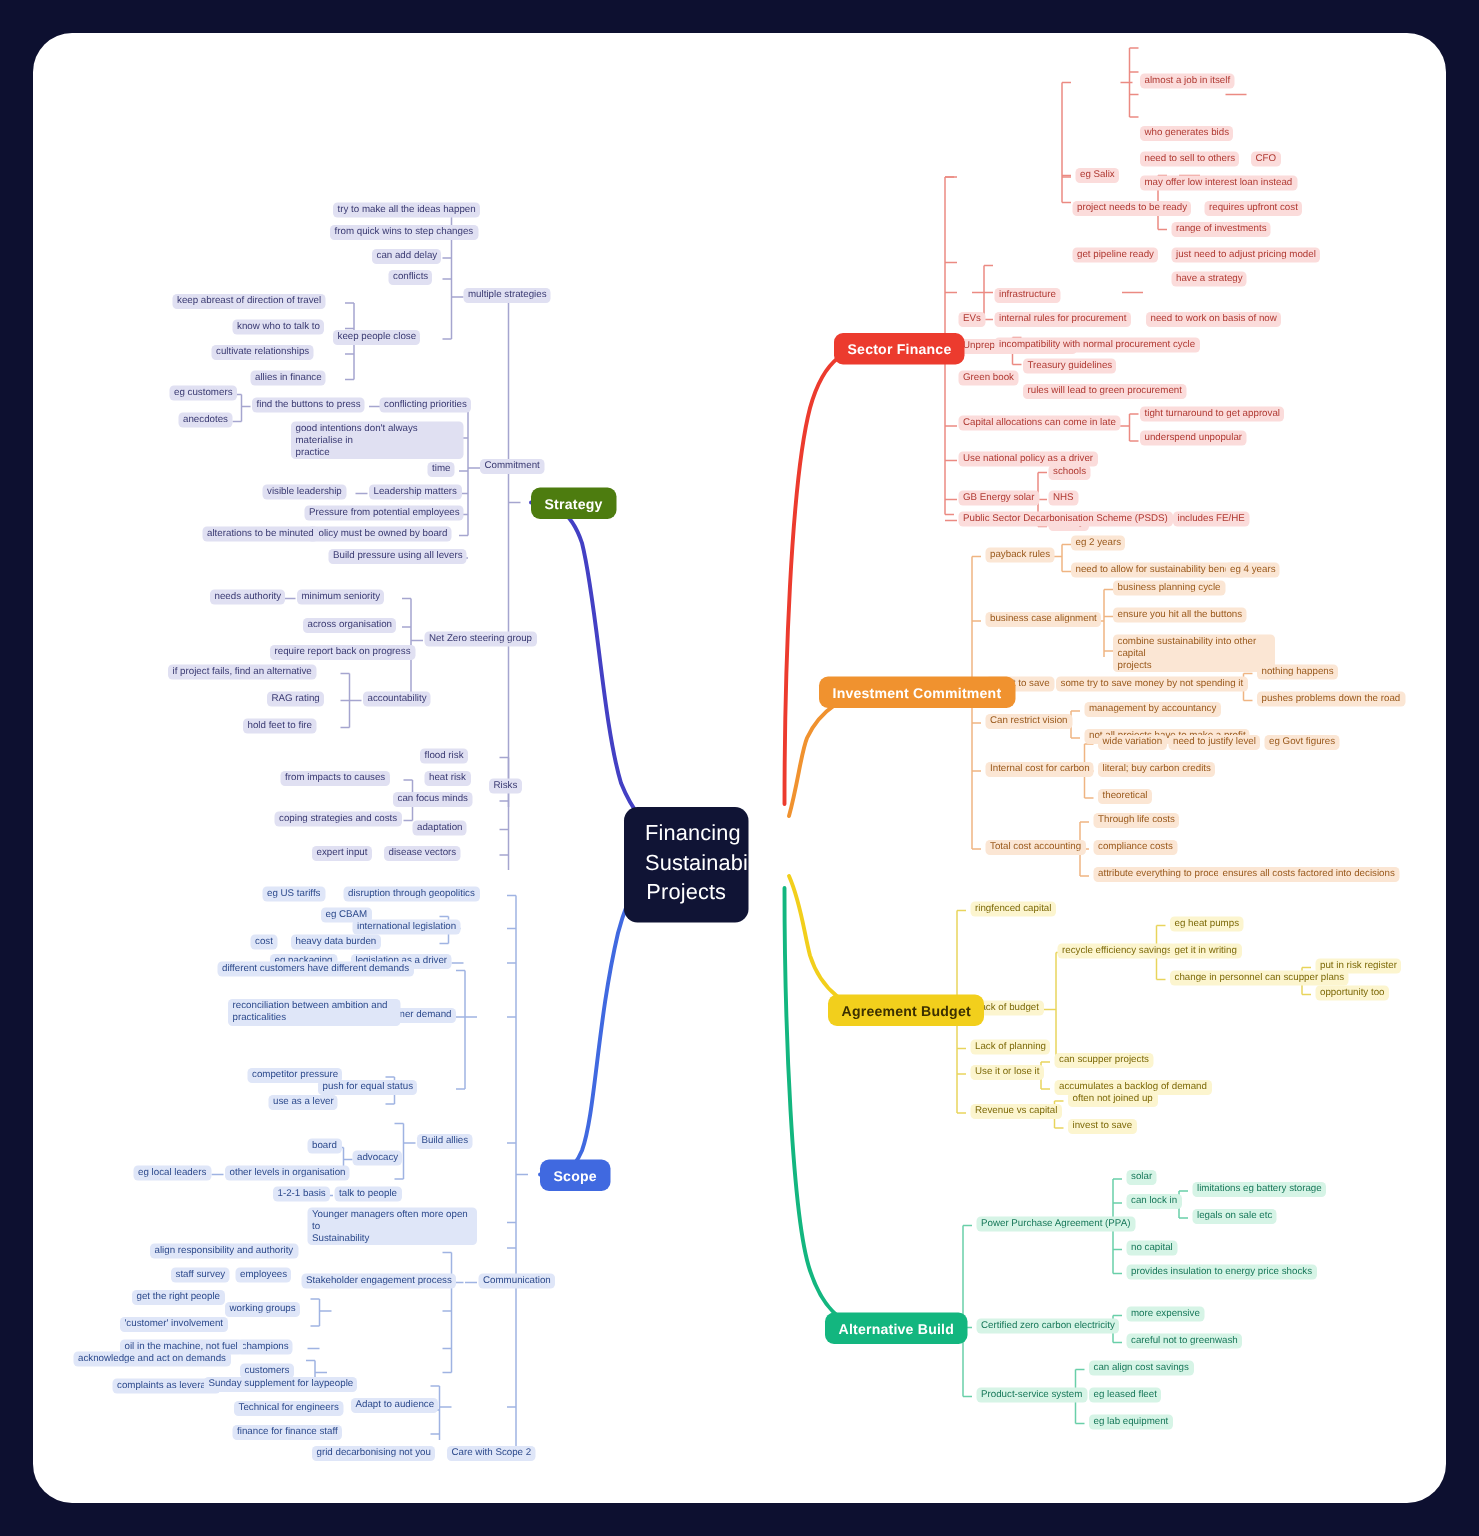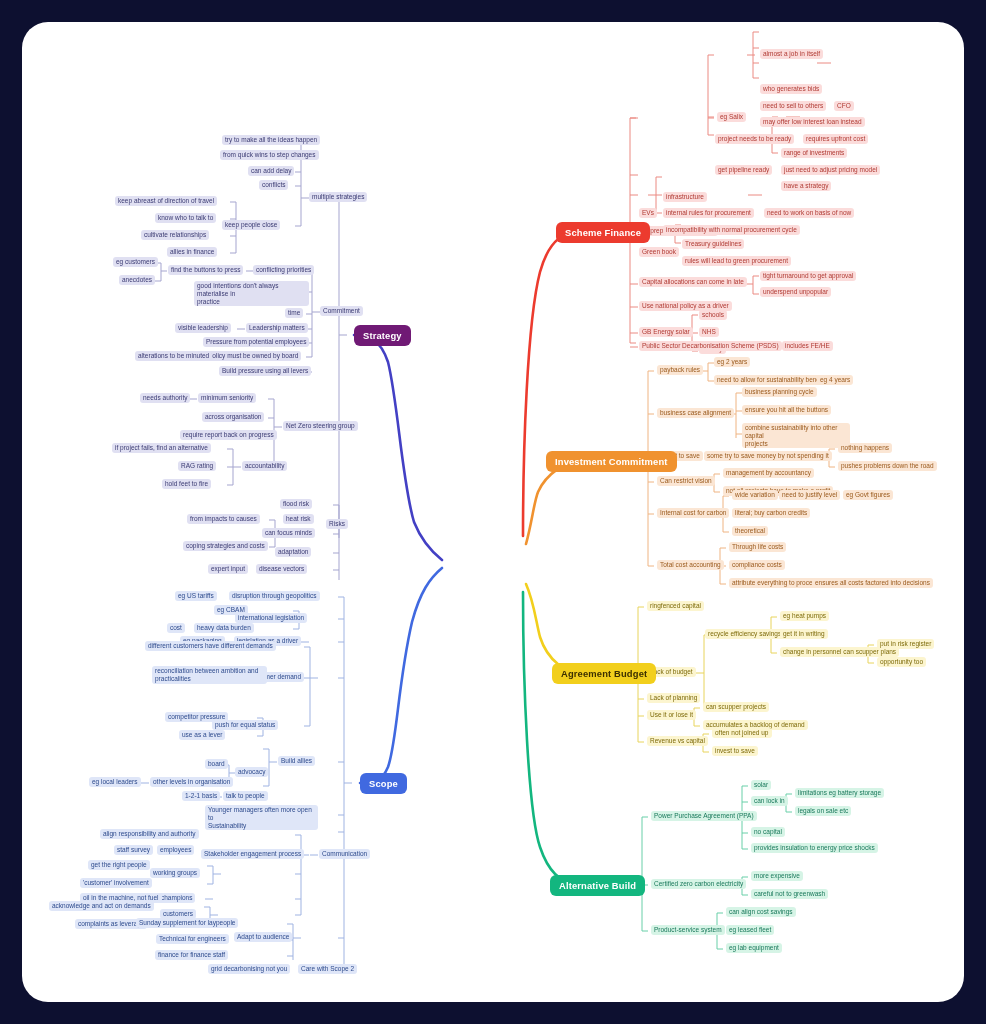--- a/index.html
+++ b/index.html
@@ -49,21 +49,21 @@
     font-weight: bold;
     padding: 5px 9px;
     text-align:center;
     z-index: 8;
     letter-spacing:.15px;
   }
   .m-pf  { background:#ec3b2e; }
   .m-ia  { background:#f0922f; }
   .m-ib  { background:#f2cf1c; color:#3c3000; }
   .m-am  { background:#13b67f; }
-  .m-st  { background:#701a75; }
+  .m-st  { background:#4d7c0f; }
   .m-ot  { background:#4069e0; }
 
   
   .t-pf { background:#fbdcdb; color:#b03a33; }
   .t-ia { background:#fbe6d4; color:#9a5a1d; }
   .t-ib { background:#fcf5cf; color:#7d6a09; }
   .t-am { background:#d6f4e6; color:#18785a; }
   .t-st { background:#e0e0f2; color:#3a3a72; }
   .t-ot { background:#dfe6f8; color:#2d4a8c; }
   .f65 { font-size:6.5px; }
@@ -432,22 +432,25 @@
     <path d="M279,916 h-8"></path>
     <path d="M271,902 v36"></path>
     <path d="M271,902 h-6"></path>
     <path d="M271,918 h-6"></path>
     <path d="M271,934 h-6"></path>
 
     <path d="M291,948 h-12"></path>
   </g>
 </svg>
 
-
-<div class="node main m-pf" style="left:534px; top:200px;">Scheme Finance</div>
+<div class="node root" style="left:394px; top:516px; width:83px;">Financing
+Sustainability
+Projects</div>
+
+<div class="node main m-pf" style="left:534px; top:200px;">Sector Finance</div>
 <div class="node main m-ia" style="left:524px; top:429px;">Investment Commitment</div>
 <div class="node main m-ib" style="left:530px; top:641px;">Agreement Budget</div>
 <div class="node main m-am" style="left:528px; top:853px;">Alternative Build</div>
 <div class="node main m-st" style="left:332px; top:303px;">Strategy</div>
 <div class="node main m-ot" style="left:338px; top:751px;">Scope</div>
 
 <div class="node t-pf f65" style="left:617px; top:204px;">Unpreparedness to apply</div>
 <div class="node t-pf f65" style="left:695px; top:90px;">eg Salix</div>
 <div class="node t-pf f65" style="left:738px; top:27px;">almost a job in itself</div>
 <div class="node t-pf f65" style="left:738px; top:62px;">who generates bids</div>

